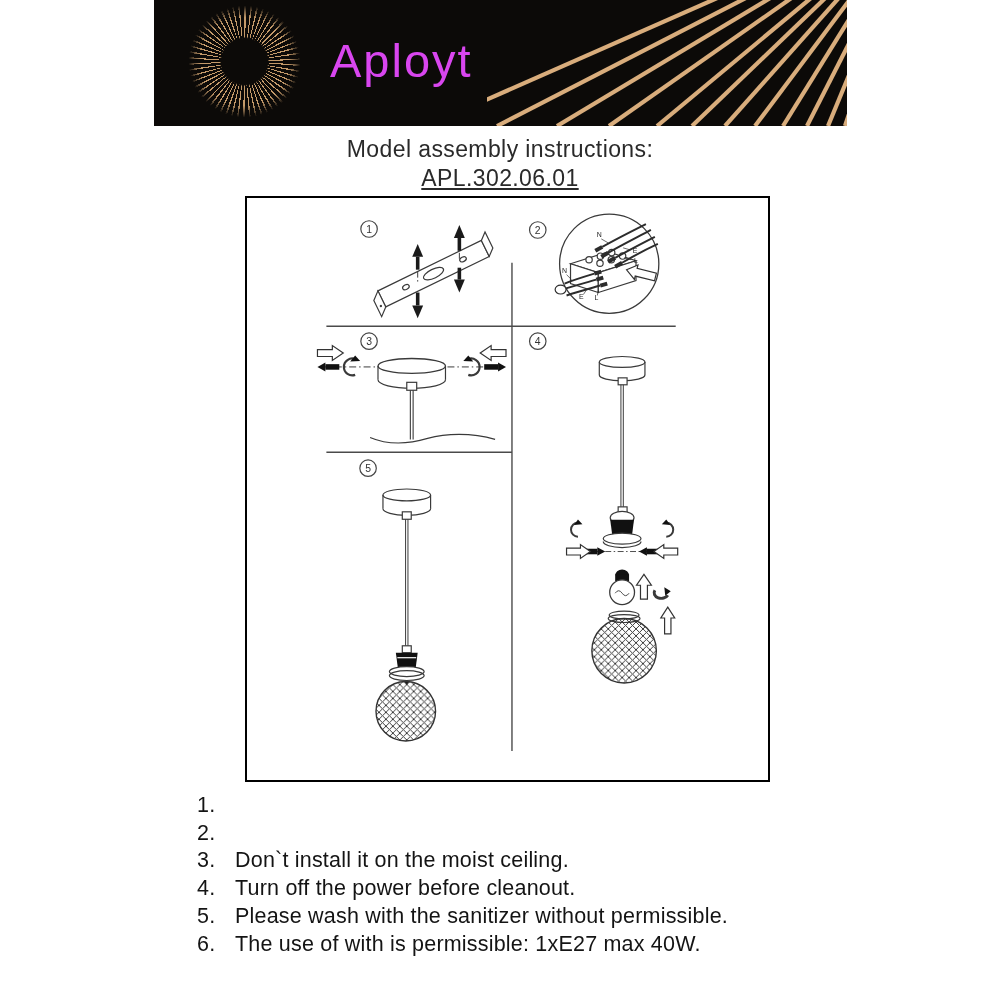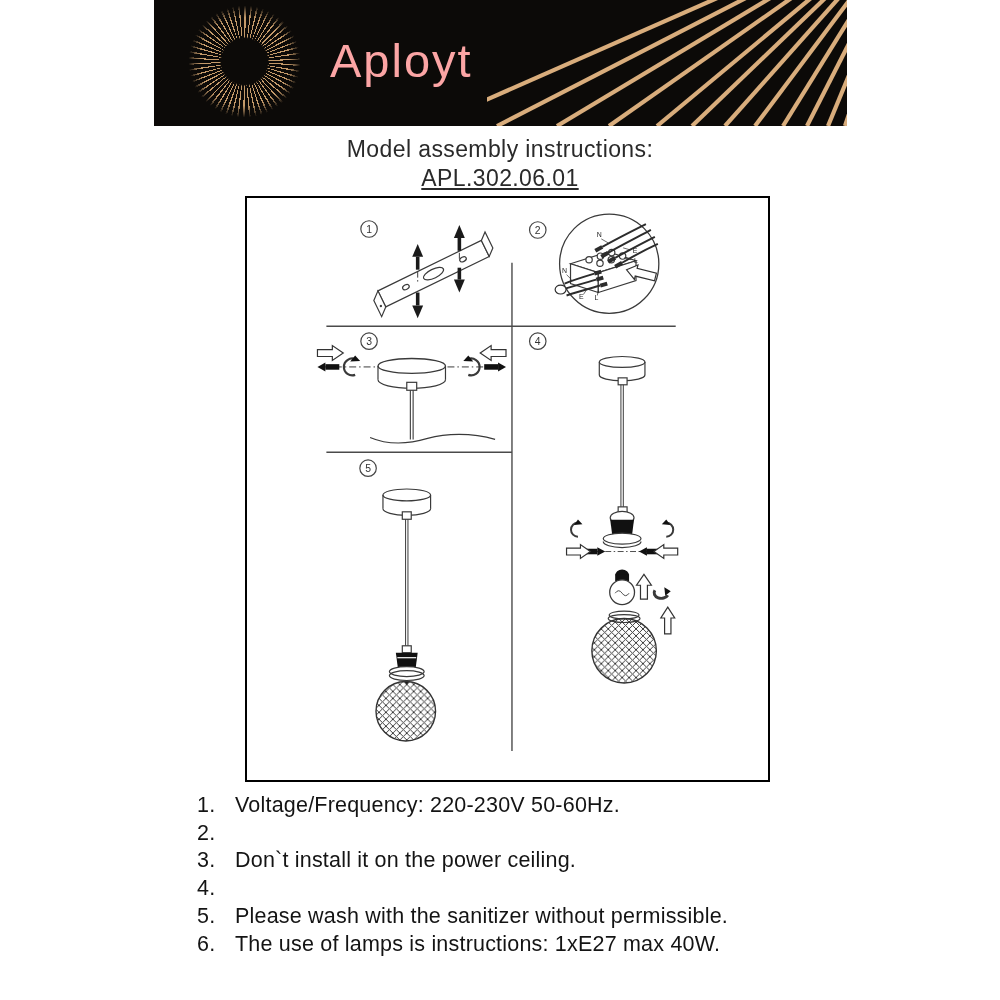--- a/index.html
+++ b/index.html
@@ -4,21 +4,21 @@
 <style>
   html,body{margin:0;padding:0;background:#ffffff;}
   body{width:1000px;height:1000px;position:relative;font-family:"Liberation Sans",sans-serif;overflow:hidden;}
 
   
   .hdr{position:absolute;left:154px;top:0;width:693px;height:126px;background:#0c0a08;overflow:hidden;}
   .sunburst{position:absolute;left:33px;top:4px;width:115px;height:115px;border-radius:50%;
     background:repeating-conic-gradient(#c49a6a 0deg 1.7deg,transparent 1.7deg 6.2deg);
     -webkit-mask:radial-gradient(circle at 50% 50%,transparent 0 23px,#000 25px 44px,rgba(0,0,0,.55) 50px,transparent 56px);
             mask:radial-gradient(circle at 50% 50%,transparent 0 23px,#000 25px 44px,rgba(0,0,0,.55) 50px,transparent 56px);}
-  .brand{position:absolute;left:176px;top:33px;color:#fca5a5;font-size:47px;font-weight:300;letter-spacing:2px;}
+  .brand{position:absolute;left:176px;top:33px;color:#d946ef;font-size:47px;font-weight:300;letter-spacing:2px;}
   .rays{position:absolute;right:0;top:0;}
 
   
   .title,.model{position:absolute;left:0;width:1000px;text-align:center;color:#2a2a2a;font-weight:500;letter-spacing:.4px;}
   .title{top:136px;font-size:23px;}
   .model{top:165px;font-size:23px;text-decoration:underline;}
 
   
   .dbox{position:absolute;left:245px;top:196px;width:521px;height:582px;border:2px solid #000;background:#fff;}
 
@@ -261,33 +261,33 @@
       <polygon points="158,486.5 164,486.5 161,490.5" fill="#111" stroke="none"></polygon>
     </g>
     <circle cx="160" cy="517" r="30" fill="url(#mesh)" stroke="#333" stroke-width="1.4"></circle>
   </g>
 </svg>
 </div>
 
 <div class="list">
   <div class="li">
     <span class="num">1.</span>
-    <span class="txt">Voltage/Frequency: 220-230V 50-60Hz.</span>
   </div>
   <div class="li">
     <span class="num">2.</span>
   </div>
   <div class="li">
     <span class="num">3.</span>
-    <span class="txt">Don`t install it on the power ceiling.</span>
+    <span class="txt">Don`t install it on the moist ceiling.</span>
   </div>
   <div class="li">
     <span class="num">4.</span>
+    <span class="txt">Turn off the power before cleanout.</span>
   </div>
   <div class="li">
     <span class="num">5.</span>
     <span class="txt">Please wash with the sanitizer without permissible.</span>
   </div>
   <div class="li">
     <span class="num">6.</span>
-    <span class="txt">The use of lamps is instructions: 1xE27 max 40W.</span>
+    <span class="txt">The use of with is permissible: 1xE27 max 40W.</span>
   </div>
 </div>
 
 </body></html>

